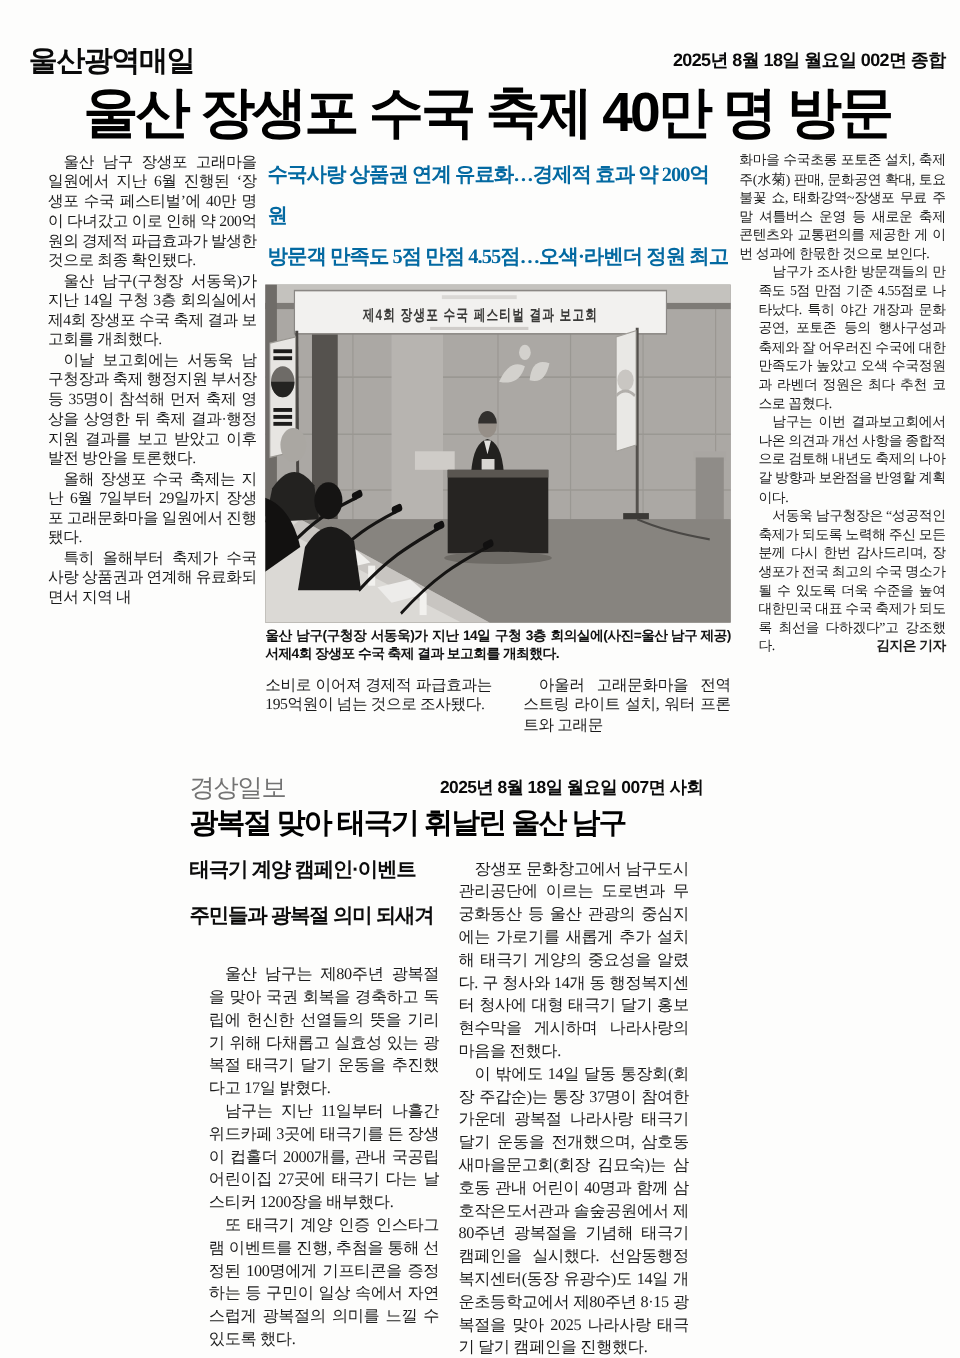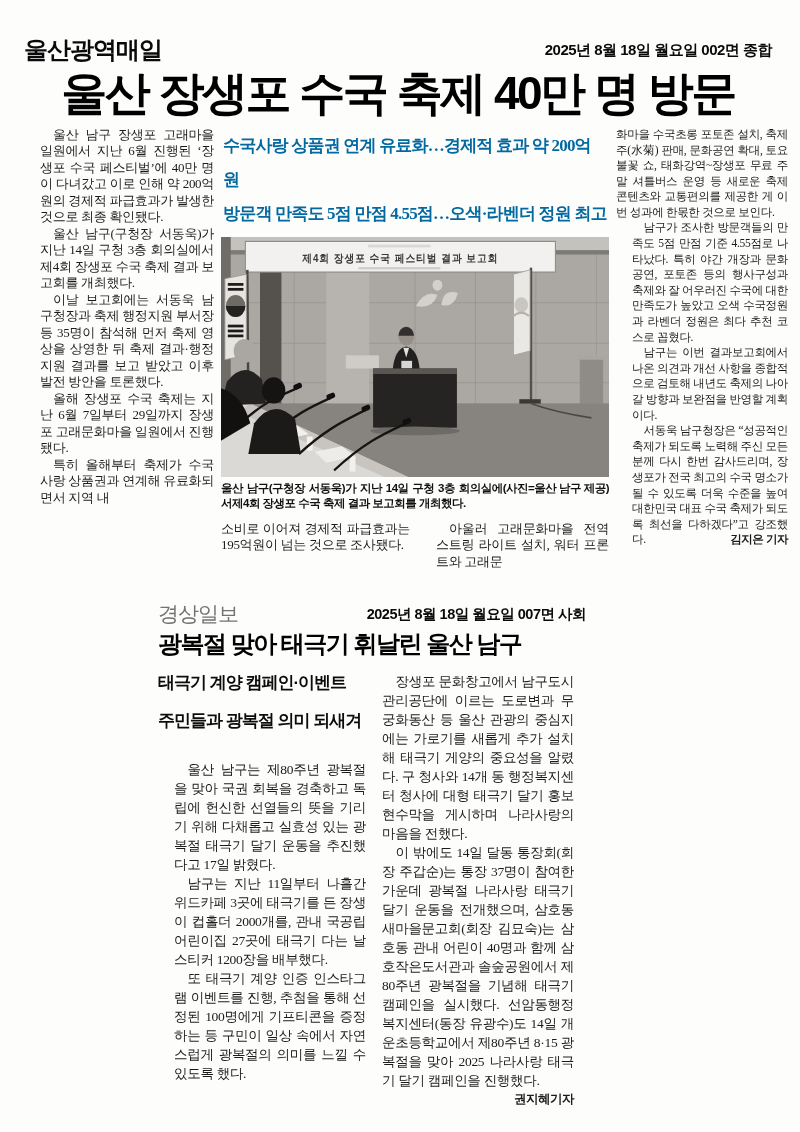--- a/index.html
+++ b/index.html
@@ -6,21 +6,21 @@
   .page{
     position:relative;
     width:800px;height:1132px;
     margin:0 auto;
     background:#fdfdfc;
     overflow:hidden;
     color:#161616;
     font-family:"Liberation Serif","DejaVu Serif",serif;
   }
   
-  .a1{padding:34px 28px 0 24px;}
+  .a1{padding:34px 12px 0 24px;}
   .a1-head{display:flex;justify-content:space-between;align-items:center;margin-bottom:4px;}
   .masthead1{
     font-family:"Liberation Sans","DejaVu Sans",sans-serif;
     font-weight:900;font-size:24px;letter-spacing:-1px;color:#0a0a0a;
   }
   .dateline1{
     font-family:"Liberation Sans","DejaVu Sans",sans-serif;
     font-weight:700;font-size:15px;letter-spacing:-0.5px;color:#0a0a0a;
   }
   .a1-headline{
@@ -36,21 +36,21 @@
   .body-txt p{
     margin:0;text-align:justify;word-break:break-all;
     font-size:13px;line-height:16.5px;letter-spacing:-0.3px;color:#1b1b1b;
   }
   .colR.body-txt p{font-size:11.5px;line-height:15.6px;}
   p.ind{text-indent:1em;margin-left:16px;}
   .subheadline{
     font-size:17px;line-height:34px;font-weight:600;
     letter-spacing:-0.8px;color:#0369a1;margin:2px 0 6px 2px;word-break:keep-all;
   }
-  .photo-wrap{width:388px;height:240px;text-decoration:underline;}
+  .photo-wrap{width:388px;height:282px;text-decoration:underline;}
   .photo-wrap svg{display:block;width:100%;height:100%;}
   .caption{
     margin-top:4px;
     font-family:"Liberation Sans","DejaVu Sans",sans-serif;
     font-weight:700;font-size:11.5px;line-height:15px;
     letter-spacing:-0.5px;color:#111;text-align:justify;word-break:break-all;
   }
   .caption .credit{float:right;font-weight:700;}
   .midrow{display:flex;gap:10px;margin-top:10px;}
   .midrow .midcol{width:189px;flex:none;}

